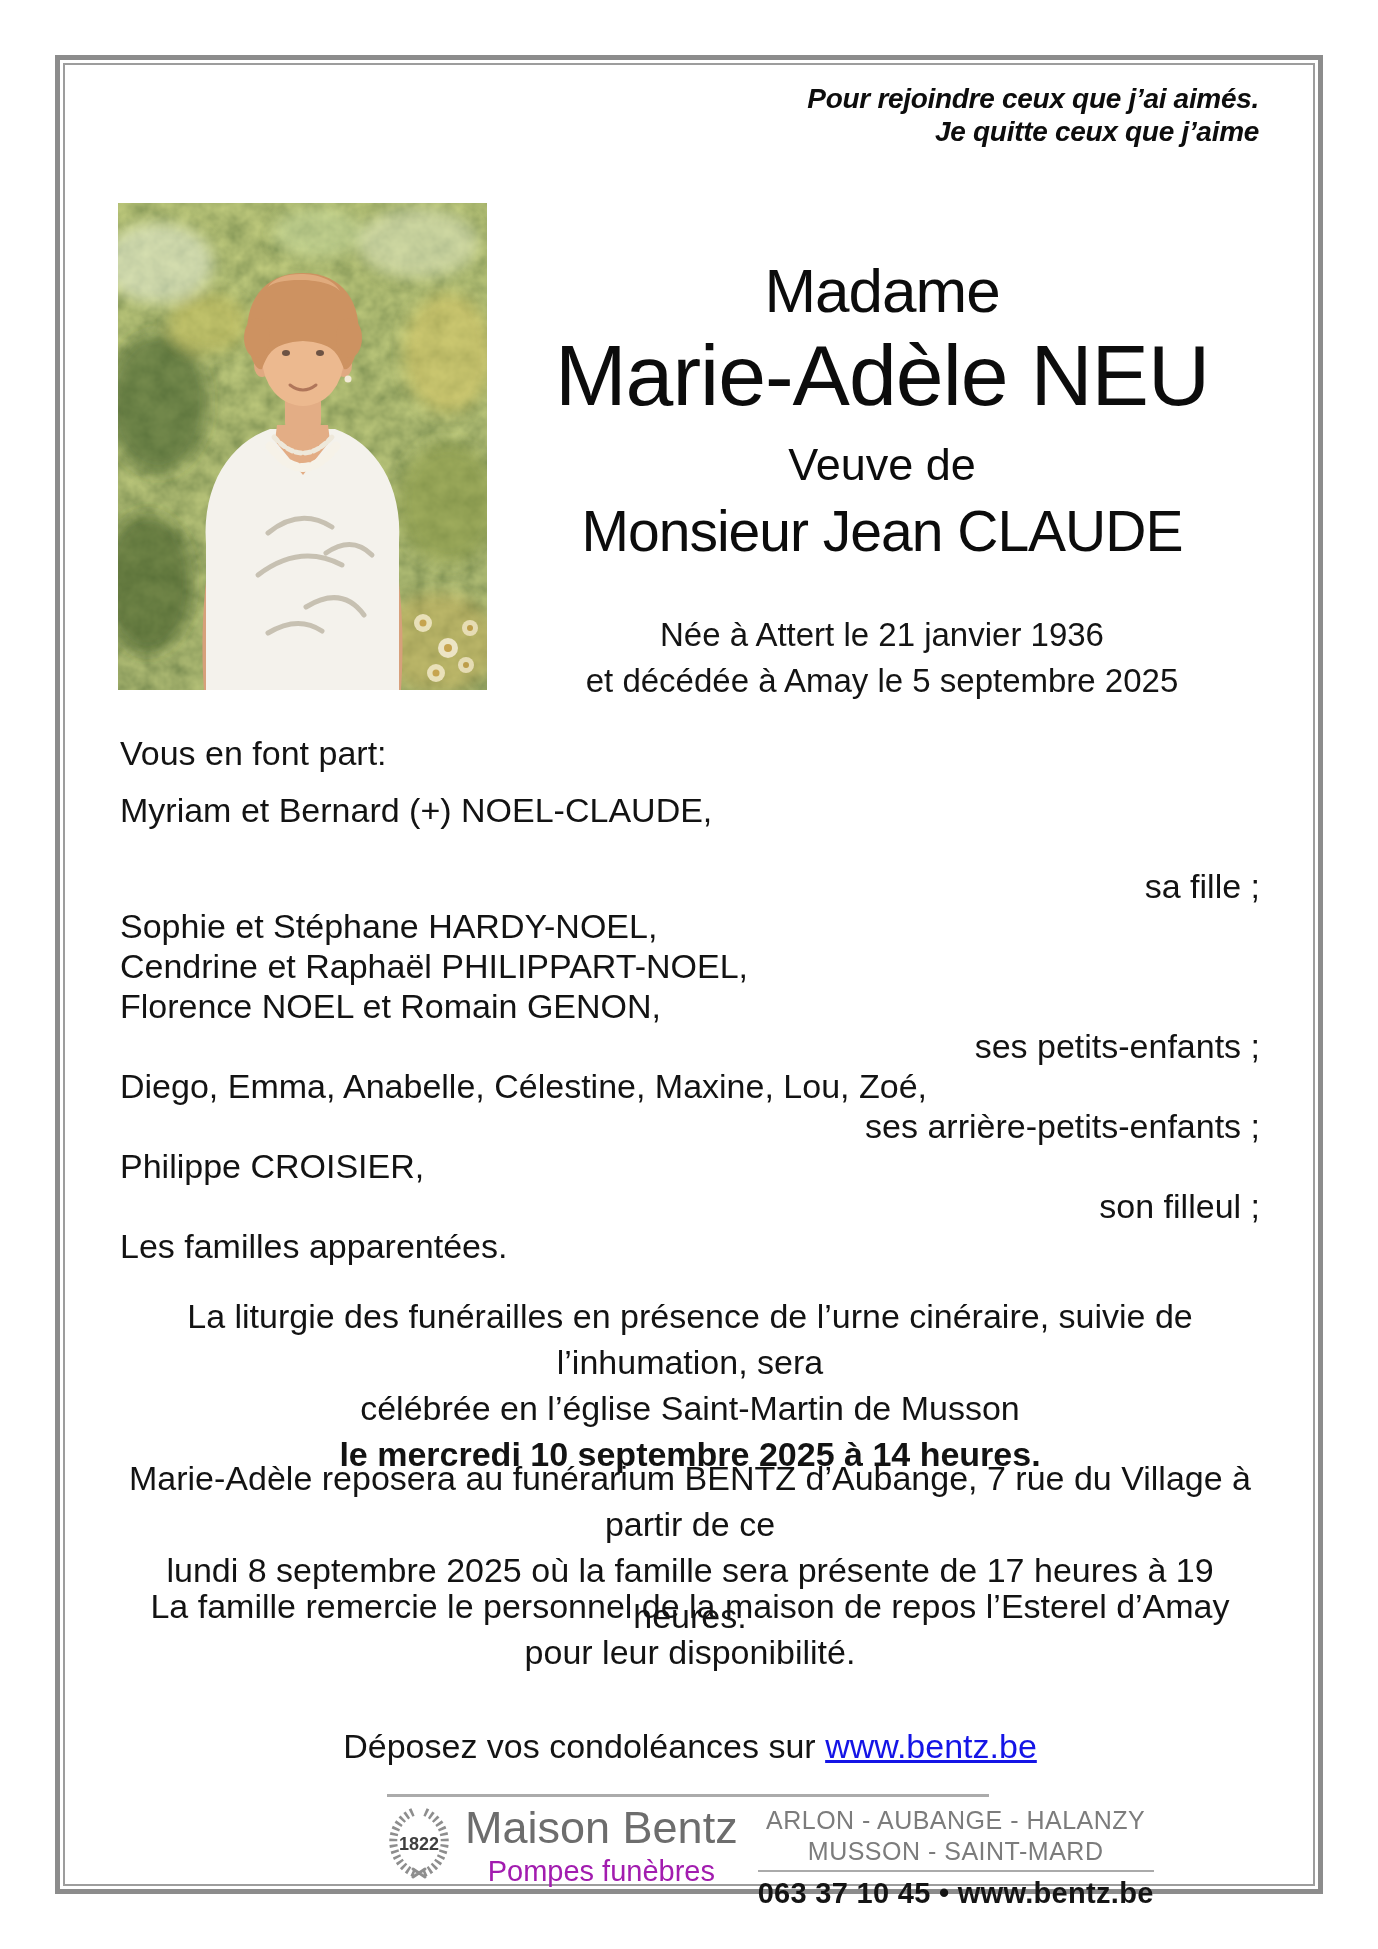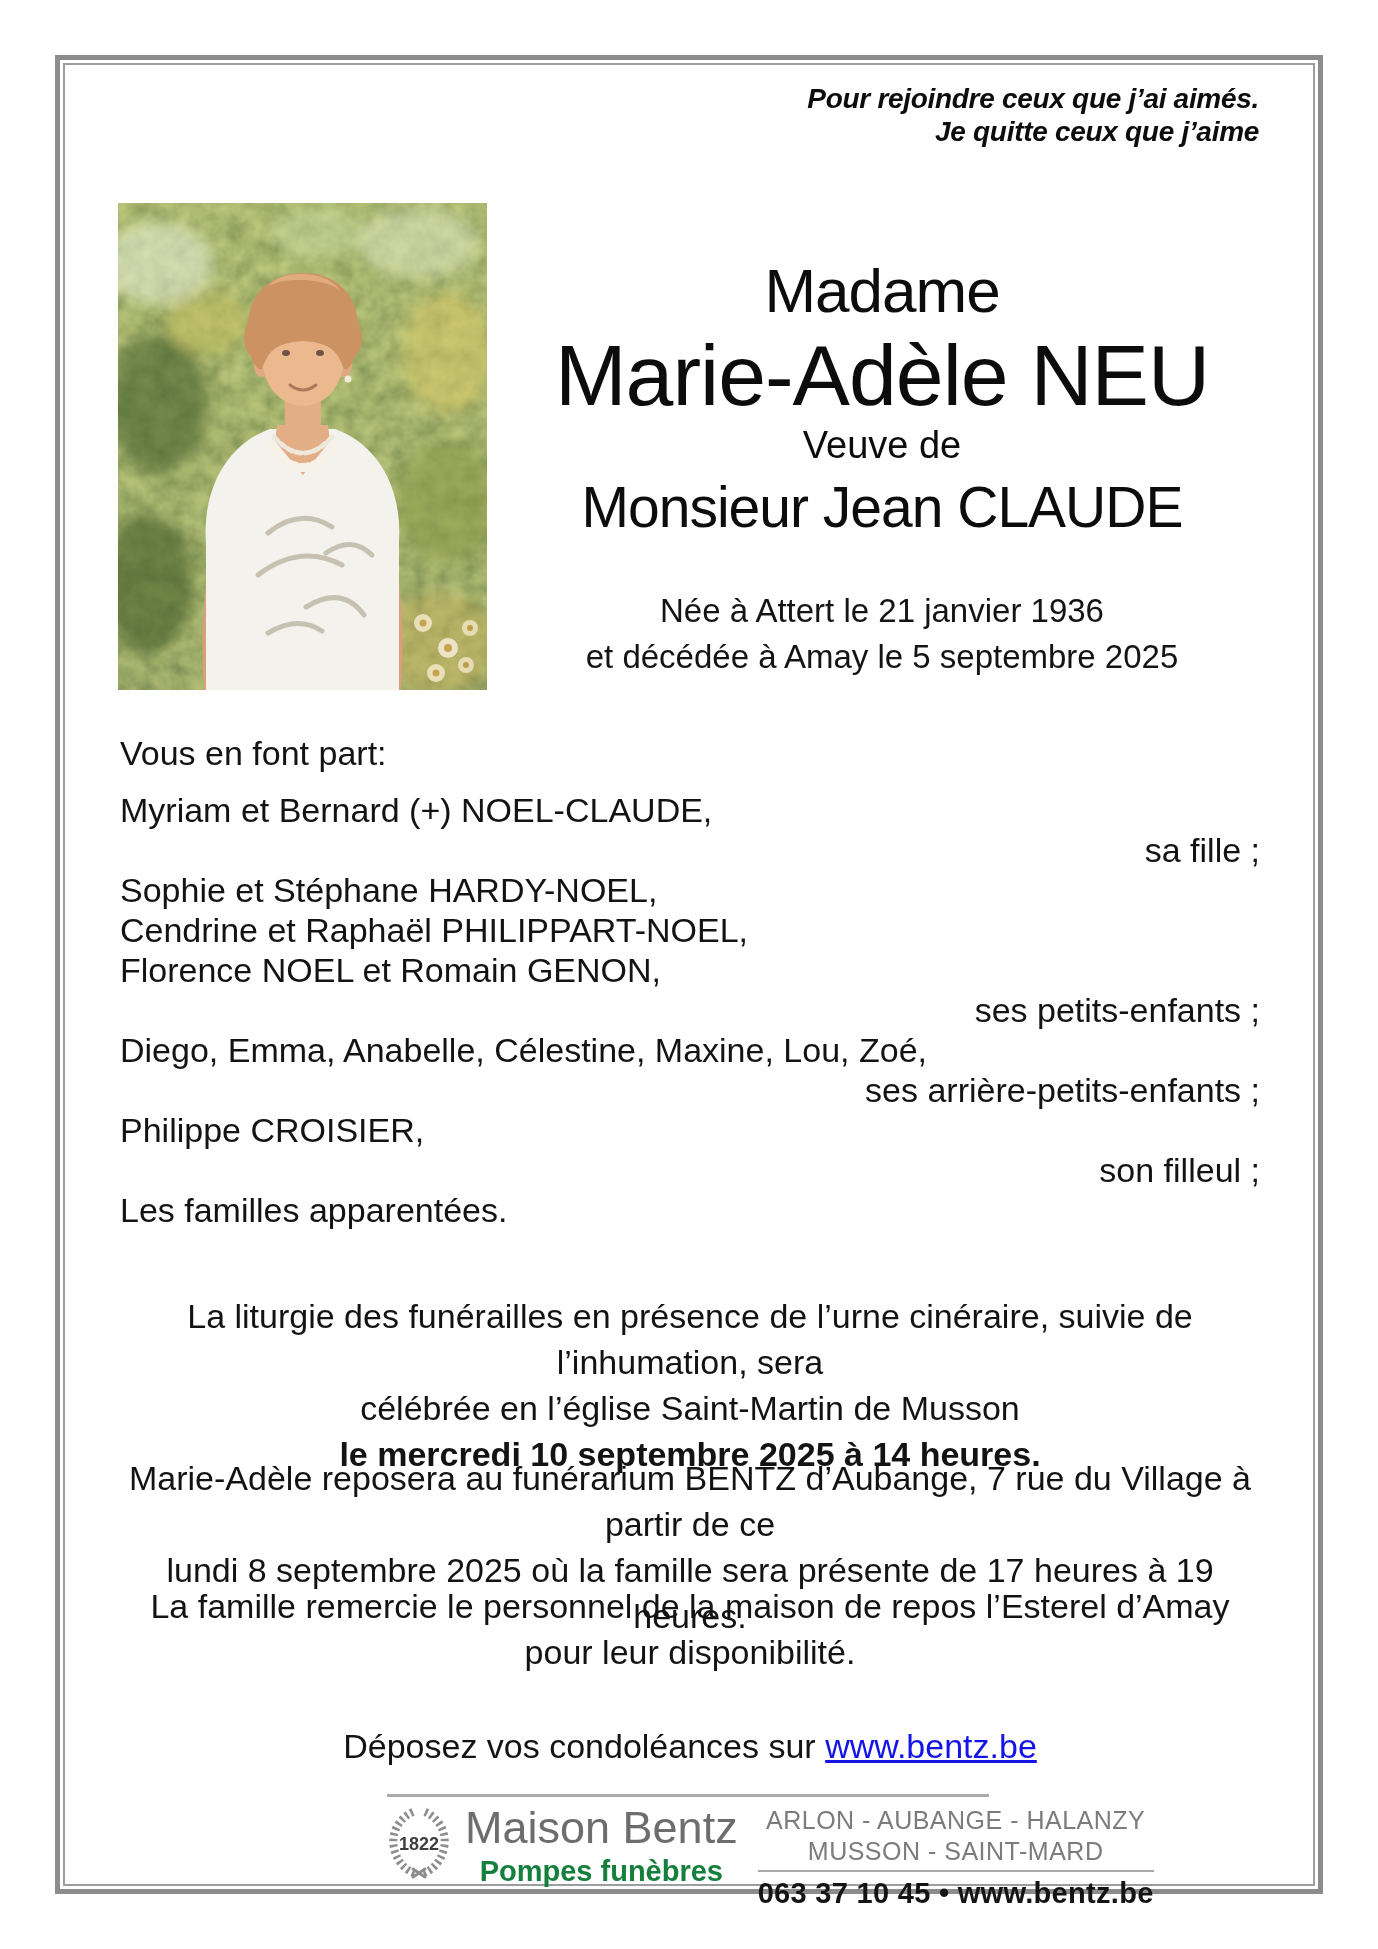--- a/index.html
+++ b/index.html
@@ -16,46 +16,46 @@
     font-style:italic;font-weight:600;font-size:28px;line-height:1.18;color:#0d0d0d;
     letter-spacing:-0.3px;
   }
 
   .photo{position:absolute;left:118px;top:203px;width:369px;height:487px;}
   .photo svg{display:block;}
 
   .title-block{position:absolute;left:496px;top:256px;width:772px;text-align:center;color:#0c0c0c;}
   .salutation{font-size:62px;line-height:1.12;letter-spacing:-1px;}
   .deceased-name{font-size:86px;line-height:1.12;letter-spacing:-1px;margin-top:2px;}
-  .widow-of{font-size:38px;line-height:1.12;margin-top:0;text-align:center;}
+  .widow-of{font-size:45px;line-height:1.12;margin-top:16px;text-align:center;}
   .spouse-name{font-size:57px;line-height:1.12;margin-top:10px;letter-spacing:-1px;}
   .life-dates{margin-top:48px;font-size:33px;line-height:46px;color:#141414;}
 
   .family{position:absolute;left:120px;top:733px;width:1140px;font-size:34px;line-height:40px;color:#131313;}
   .family .intro{margin-bottom:17px;}
   .family .l{text-align:left;}
   .family .r{text-align:right;}
-  .family .gap-top{}
+  .family .gap-top{margin-top:36px;}
 
   .center-par{position:absolute;left:120px;width:1140px;text-align:center;font-size:34px;line-height:46px;color:#131313;}
   .liturgy{top:1293px;}
   .repose{top:1455px;}
   .thanks{top:1568px;margin-top:15px;}
   .bold-line{font-weight:bold;}
 
   .condolence{position:absolute;left:120px;top:1727px;width:1140px;text-align:center;font-size:34px;color:#131313;}
   .condolence a{color:#1414e6;text-decoration:underline;}
 
   .footer{position:absolute;left:387px;top:1794px;width:602px;}
   .f-topline{height:3px;background:#ababab;}
   .f-row{display:flex;align-items:flex-start;margin-top:8px;}
   .wreath{width:64px;height:74px;flex:0 0 auto;}
   .brand-col{flex:0 0 auto;margin-left:14px;text-align:center;}
   .brand{font-size:45px;line-height:1.0;color:#6d6d6d;letter-spacing:0;}
-  .tagline{font-size:29px;line-height:1.05;color:#15803d;margin-top:6px;font-weight:bold;}
+  .tagline{font-size:29px;line-height:1.05;color:#a21caf;margin-top:6px;}
   .right-col{flex:1 1 auto;margin-left:20px;text-align:center;}
   .regions{font-size:25px;line-height:1.22;color:#7c7c7c;letter-spacing:0.5px;white-space:nowrap;}
   .f-midline{height:2px;background:#aaaaaa;margin:4px 0 5px 0;}
   .phone-line{font-size:29px;font-weight:bold;color:#141414;white-space:nowrap;letter-spacing:0.3px;}
 </style>
 </head>
 <body>
 
 <div class="page">
 

